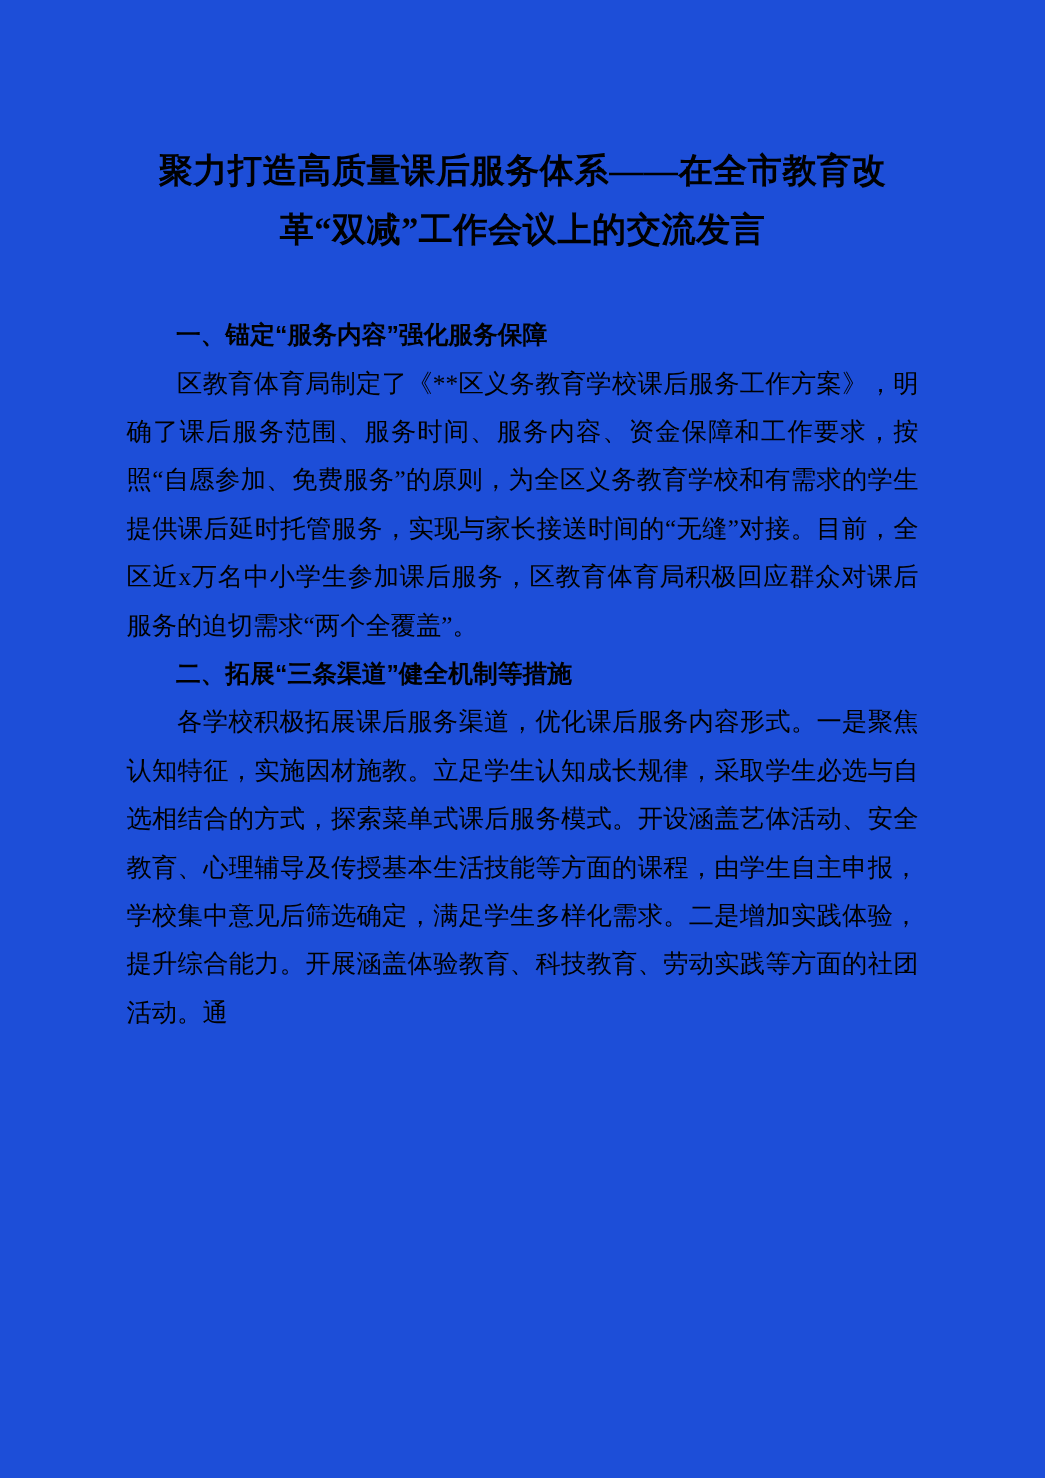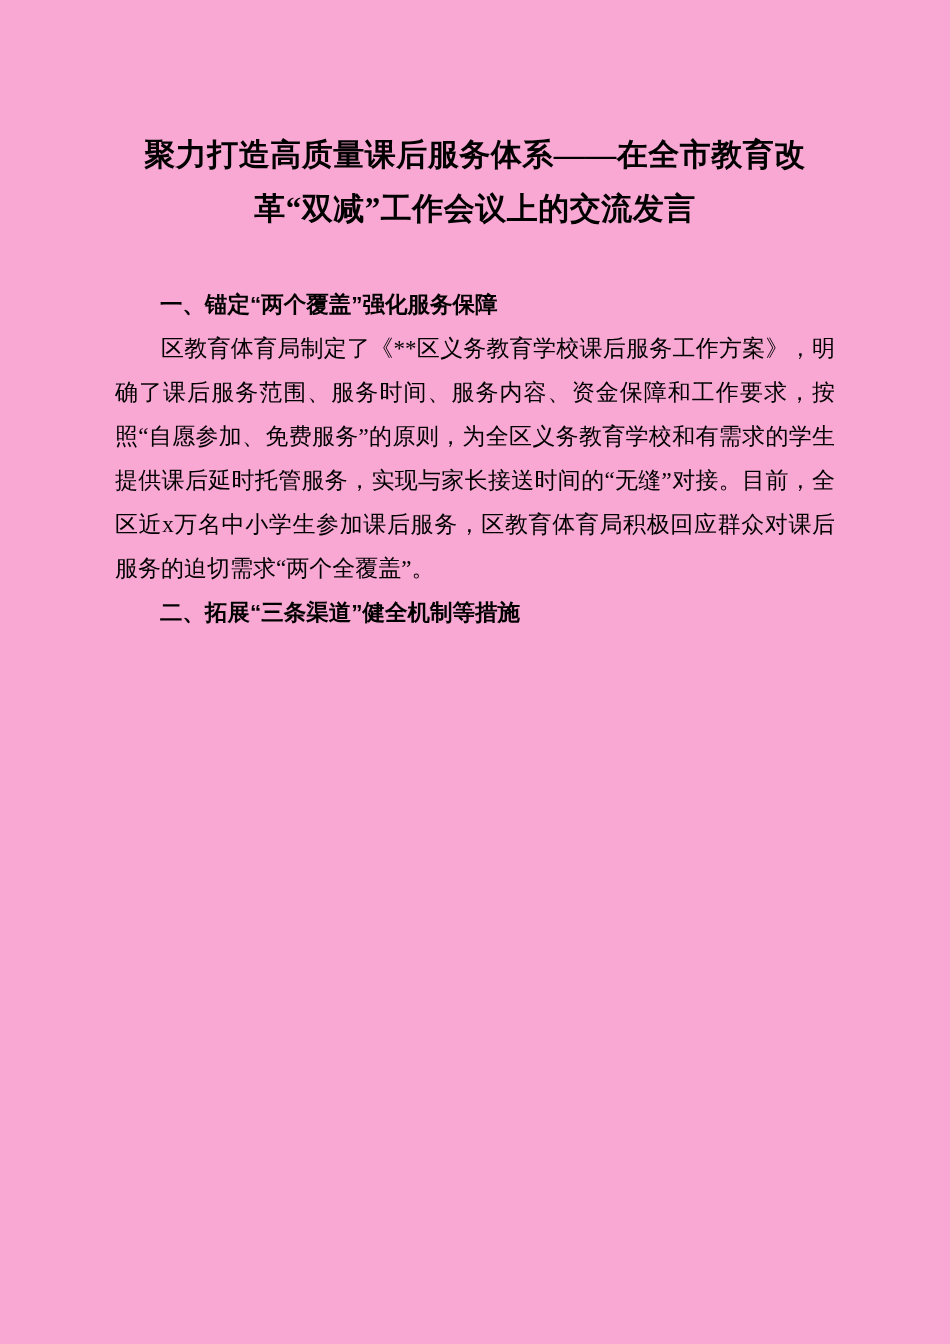--- a/index.html
+++ b/index.html
@@ -5,21 +5,21 @@
   html, body {
     margin: 0;
     padding: 0;
     background: #ffffff;
   }
   .page {
     position: relative;
     width: 950px;
     height: 1344px;
     margin: 0 auto;
-    background: #f9a8d4;
+    background: #1d4ed8;
     box-sizing: border-box;
     padding: 128px 115px 60px 115px;
     overflow: hidden;
     color: #000000;
     font-family: "Liberation Serif", "DejaVu Serif", serif;
   }
   .doc-title {
     margin: 0 0 46px 0;
     padding: 0 10px;
     font-size: 31px;
@@ -47,19 +47,20 @@
     font-size: 22.5px;
   }
 </style>
 </head>
 <body>
 
 <div class="page">
   <h1 class="doc-title">聚力打造高质量课后服务体系——在全市教育改革“双减”工作会议上的交流发言</h1>
 
 
-  <p class="para heading">一、锚定“两个覆盖”强化服务保障</p>
+  <p class="para heading">一、锚定“服务内容”强化服务保障</p>
 
   <p class="para body">区教育体育局制定了《**区义务教育学校课后服务工作方案》，明确了课后服务范围、服务时间、服务内容、资金保障和工作要求，按照“自愿参加、免费服务”的原则，为全区义务教育学校和有需求的学生提供课后延时托管服务，实现与家长接送时间的“无缝”对接。目前，全区近x万名中小学生参加课后服务，区教育体育局积极回应群众对课后服务的迫切需求“两个全覆盖”。</p>
 
   <p class="para heading">二、拓展“三条渠道”健全机制等措施</p>
 
+  <p class="para body">各学校积极拓展课后服务渠道，优化课后服务内容形式。一是聚焦认知特征，实施因材施教。立足学生认知成长规律，采取学生必选与自选相结合的方式，探索菜单式课后服务模式。开设涵盖艺体活动、安全教育、心理辅导及传授基本生活技能等方面的课程，由学生自主申报，学校集中意见后筛选确定，满足学生多样化需求。二是增加实践体验，提升综合能力。开展涵盖体验教育、科技教育、劳动实践等方面的社团活动。通</p>
 </div>
 
 </body></html>

